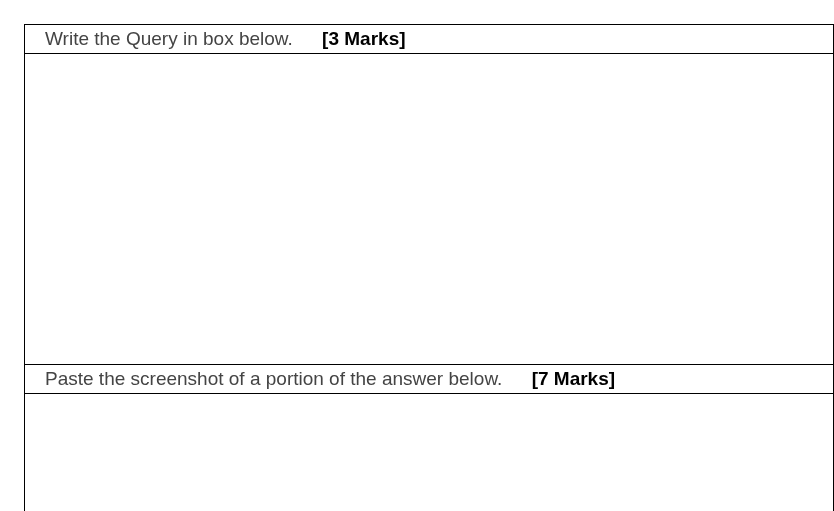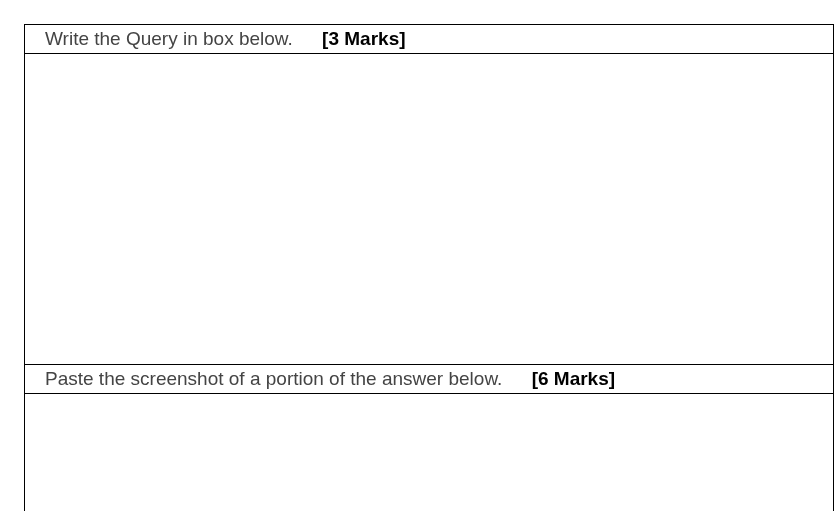--- a/index.html
+++ b/index.html
@@ -50,21 +50,21 @@
       <span>Write the Query in box below. </span><span class="bold">[3 Marks]</span>
     </td>
   </tr>
   <tr>
     <td class="cell body-cell-1">
       <span></span>
     </td>
   </tr>
   <tr>
     <td class="cell header-cell">
-      <span>Paste the screenshot of a portion of the answer below. </span><span class="bold">[6 Marks]</span>
+      <span>Paste the screenshot of a portion of the answer below. </span><span class="bold">[7 Marks]</span>
     </td>
   </tr>
   <tr>
     <td class="cell body-cell-2">
       <span></span>
     </td>
   </tr>
 </tbody>
   </table>
 

